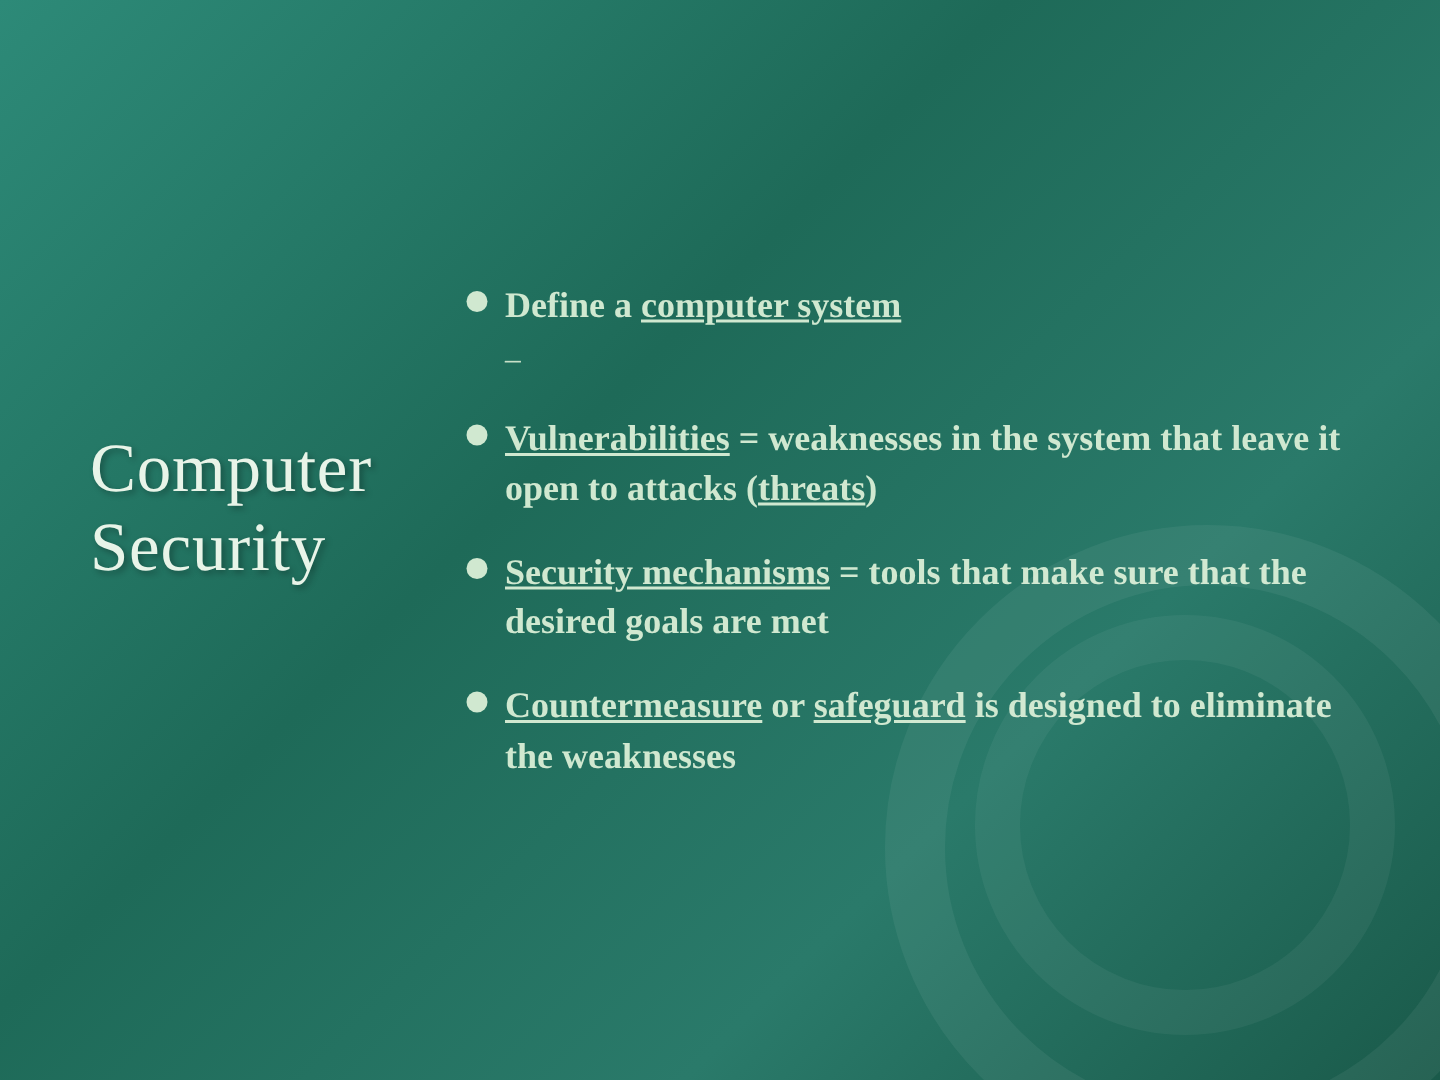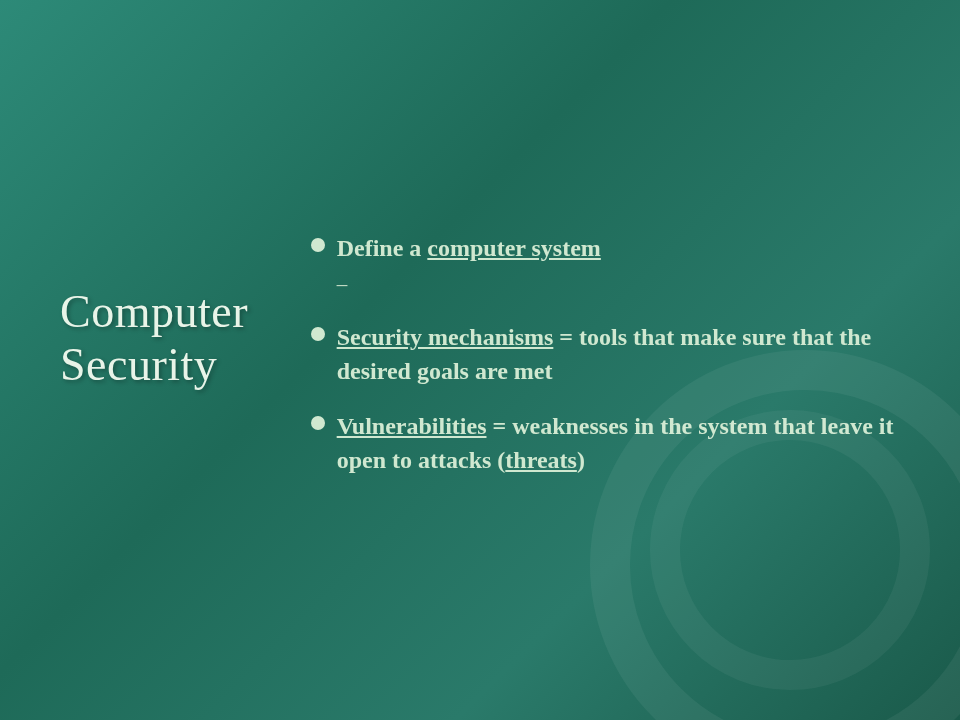--- a/index.html
+++ b/index.html
@@ -140,29 +140,37 @@
       <div class="sub-bullet">
         <span class="sub-dash">–</span>
       </div>
     </div>
 
 
     <div class="bullet-item">
       <div class="bullet-main">
         <div class="bullet-dot"></div>
         <span class="bullet-text">
+          <span class="highlight">Vulnerabilities</span> = weaknesses in the system that leave it open to attacks (<span class="highlight">threats</span>)
+        </span>
+      </div>
+    </div>
+
+    <div class="bullet-item">
+      <div class="bullet-main">
+        <div class="bullet-dot"></div>
+        <span class="bullet-text">
           <span class="highlight">Security mechanisms</span> = tools that make sure that the desired goals are met
         </span>
       </div>
     </div>
 
     <div class="bullet-item">
       <div class="bullet-main">
         <div class="bullet-dot"></div>
         <span class="bullet-text">
-          <span class="highlight">Vulnerabilities</span> = weaknesses in the system that leave it open to attacks (<span class="highlight">threats</span>)
+          <span class="highlight">Countermeasure</span> or <span class="highlight">safeguard</span> is designed to eliminate the weaknesses
         </span>
       </div>
     </div>
-
 
   </div>
 </div>
 
 </body></html>

